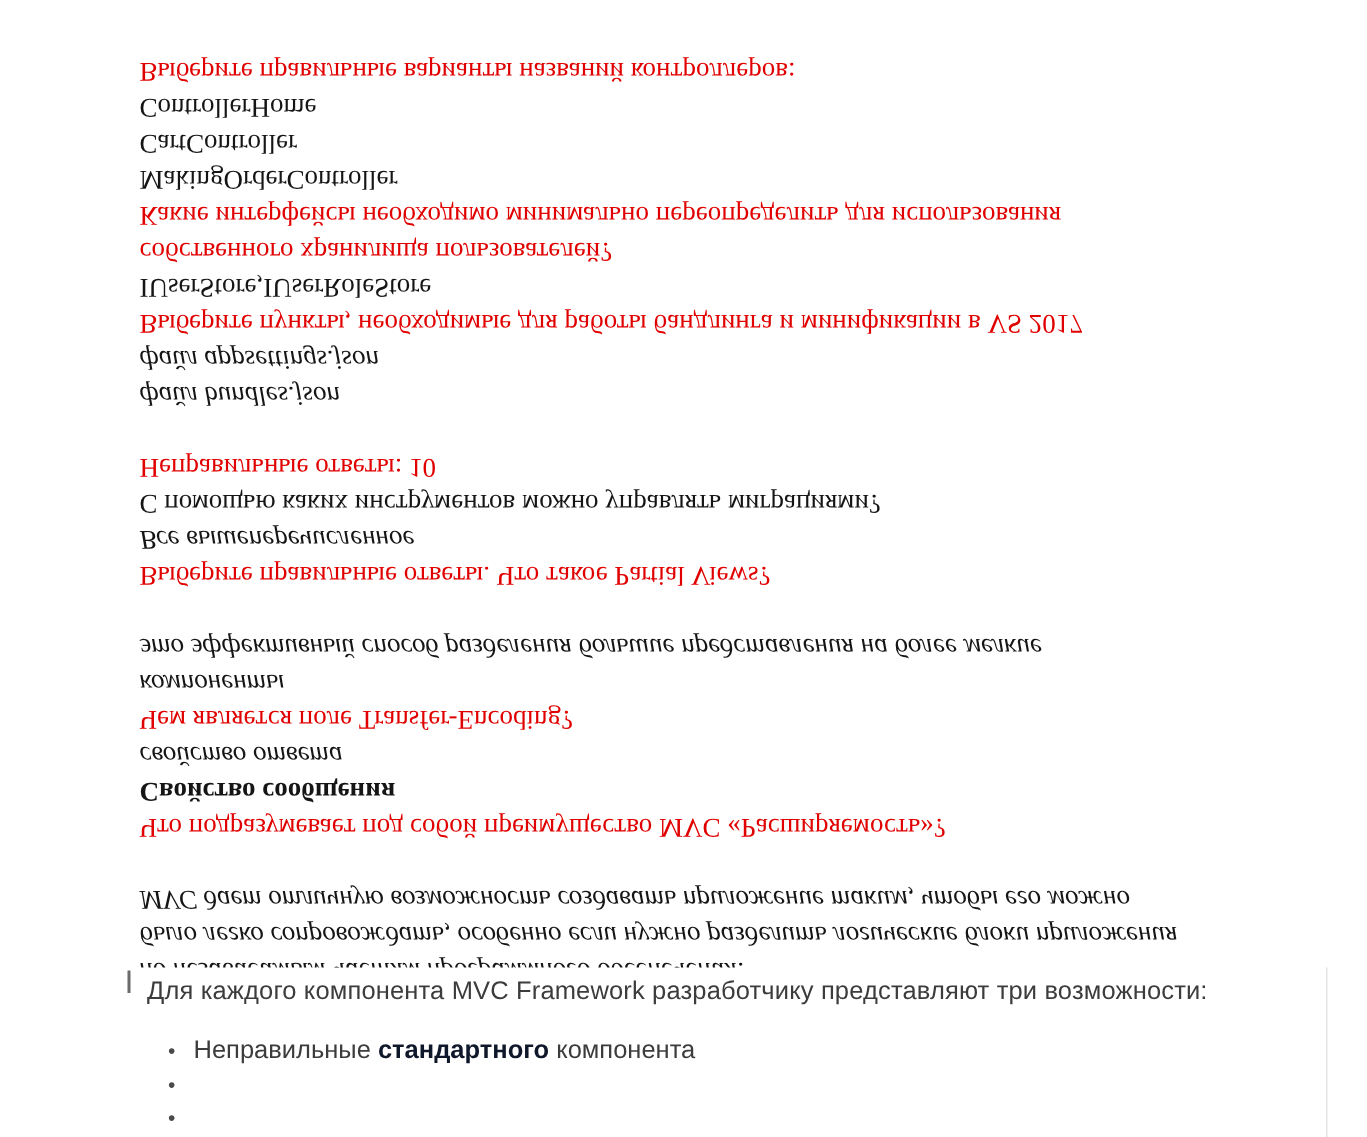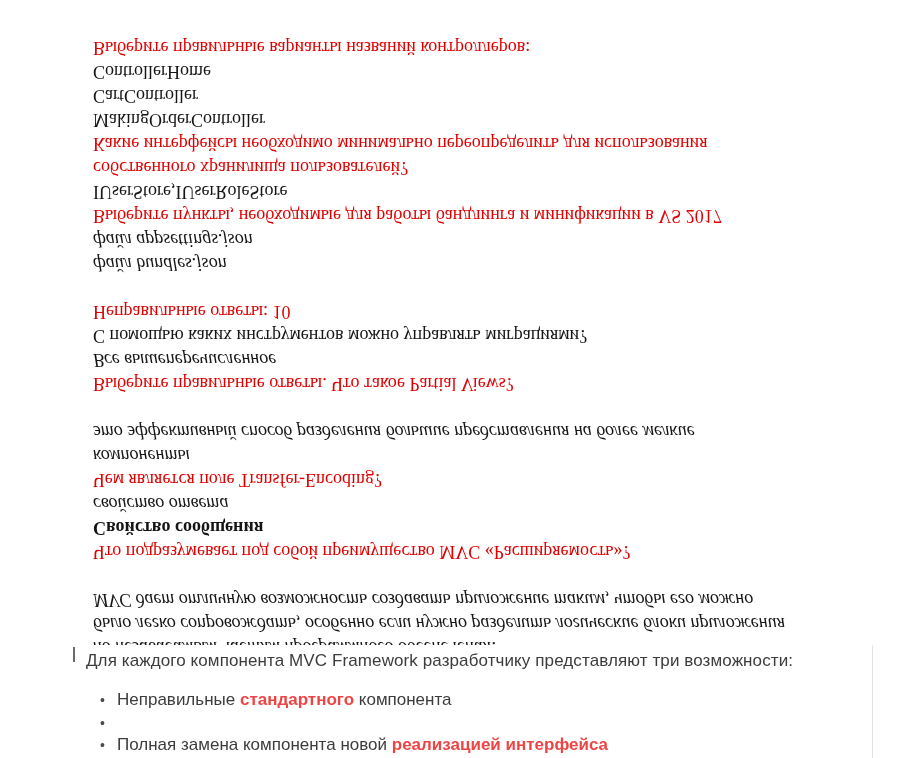--- a/index.html
+++ b/index.html
@@ -15,30 +15,30 @@
     color:#151515; white-space:nowrap; width:fit-content;
     transform:scaleY(-1); transform-origin:50% 50%;
   }
   .red { color:#e10000; }
   .it  { font-style:italic; }
   .b   { font-weight:bold; }
   .gap { margin-top:24px; }
 
   
   .answer-box {
-    position:absolute; left:72px; top:645px; width:800px; height:113px;
+    position:absolute; left:84px; top:645px; width:800px; height:113px;
     background:#ffffff; border-right:1px solid #e3e3e3;
     font-family:"Liberation Sans", sans-serif; color:#3c3c3c;
   }
   .corner-tick { position:absolute; left:1px; top:2px; width:2px; height:15px; background:#6b6b6b; }
   .box-heading { margin:6px 0 0 14px; font-size:17px; letter-spacing:.1px; }
   .bullets { margin-top:18px; }
   .bullet  { display:flex; font-size:17px; line-height:22.5px; margin-left:28px; }
   .marker  { width:17px; font-size:14px; color:#4a4a4a; }
-  .bullet b, .box-heading b { color:#ef4444; }
+  .bullet b, .box-heading b { color:#0f172a; }
 </style>
 </head>
 <body>
 
 <div class="page">
 
   <div class="doc">
     <div class="ln red">Выберите правильные варианты названий контроллеров:</div>
     <div class="ln">ControllerHome</div>
     <div class="ln">CartController</div>
@@ -70,18 +70,17 @@
     <div class="bullets">
       <div class="bullet">
         <span class="marker">•</span>
         <span><span>Неправильные </span><b>стандартного</b><span> компонента</span></span>
       </div>
       <div class="bullet">
         <span class="marker">•</span>
       </div>
       <div class="bullet">
         <span class="marker">•</span>
-        <span><span>Полная замена компонента новой </span><b>реализацией интерфейса</b><span></span></span>
       </div>
     </div>
   </div>
 
 </div>
 
 </body></html>

